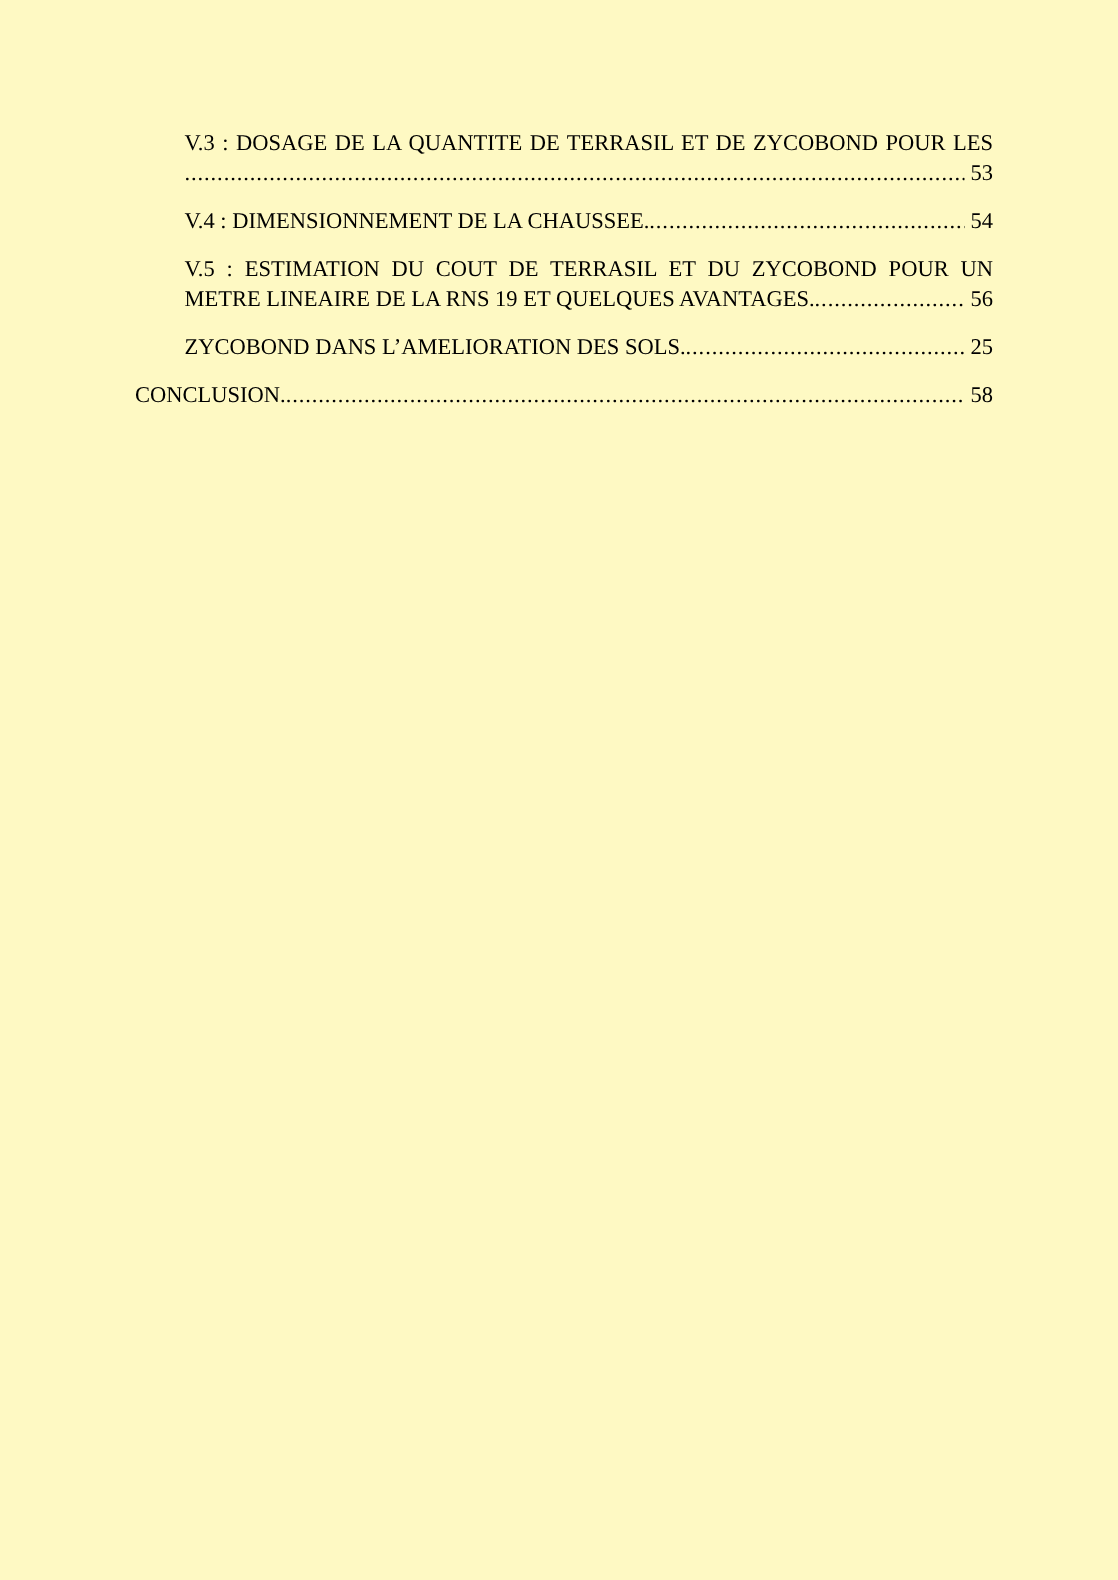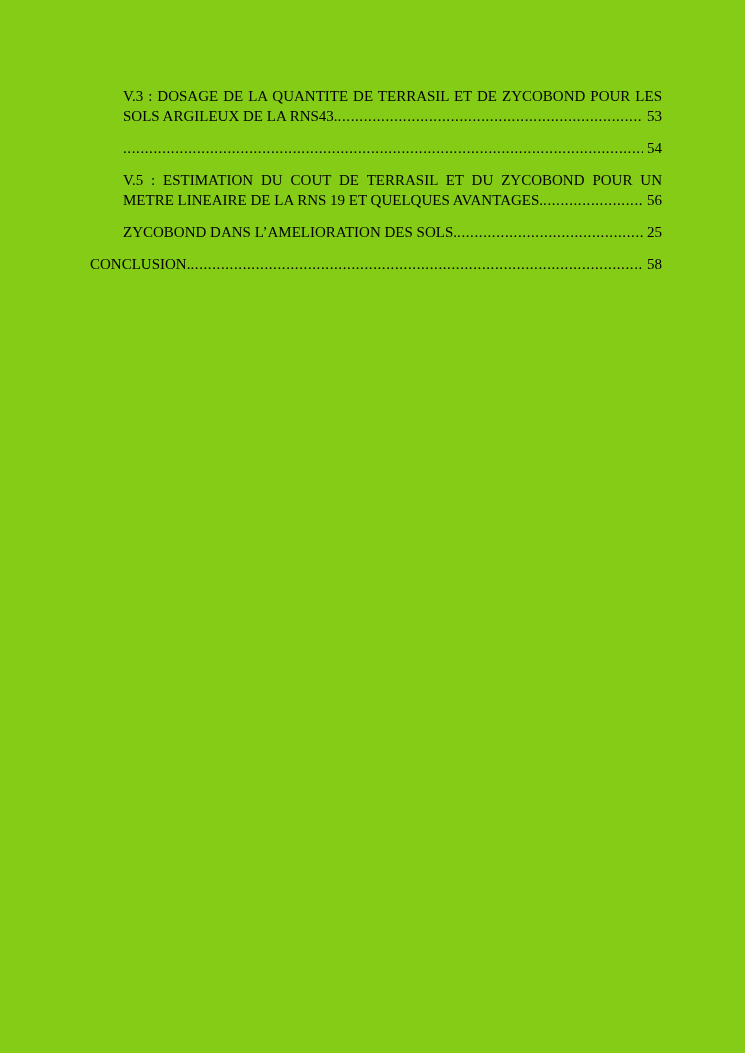--- a/index.html
+++ b/index.html
@@ -6,21 +6,21 @@
 
   html, body {
     background: #ffffff;
     font-family: "Liberation Serif", "DejaVu Serif", serif;
   }
 
   .page {
     position: relative;
     width: 745px;
     height: 1053px;
-    background: #84cc16;
+    background: #fef9c3;
     color: #000000;
     overflow: hidden;
   }
 
   .toc {
     position: absolute;
     top: 86px;
     left: 90px;
     width: 572px;
     font-size: 15px;
@@ -71,27 +71,27 @@
 </style>
 </head>
 <body>
 
 <div class="page">
   <div class="toc" id="toc-root">
 
   <div class="toc-entry sub">
         <div class="entry-line">V.3 : DOSAGE DE LA QUANTITE DE TERRASIL ET DE ZYCOBOND POUR LES</div>
         <div class="entry-lastline">
-          <span class="entry-text">SOLS ARGILEUX DE LA RNS43.</span>
           <span class="dot-leader">............................................................................................................................................................................................................................................................................................................</span>
           <span class="page-num">53</span>
         </div>
       </div>
       <div class="toc-entry sub">
         <div class="entry-lastline">
+          <span class="entry-text">V.4 : DIMENSIONNEMENT DE LA CHAUSSEE.</span>
           <span class="dot-leader">............................................................................................................................................................................................................................................................................................................</span>
           <span class="page-num">54</span>
         </div>
       </div>
       <div class="toc-entry sub">
         <div class="entry-line">V.5 : ESTIMATION DU COUT DE TERRASIL ET DU ZYCOBOND POUR UN</div>
         <div class="entry-lastline">
           <span class="entry-text">METRE LINEAIRE DE LA RNS 19 ET QUELQUES AVANTAGES.</span>
           <span class="dot-leader">............................................................................................................................................................................................................................................................................................................</span>
           <span class="page-num">56</span>

